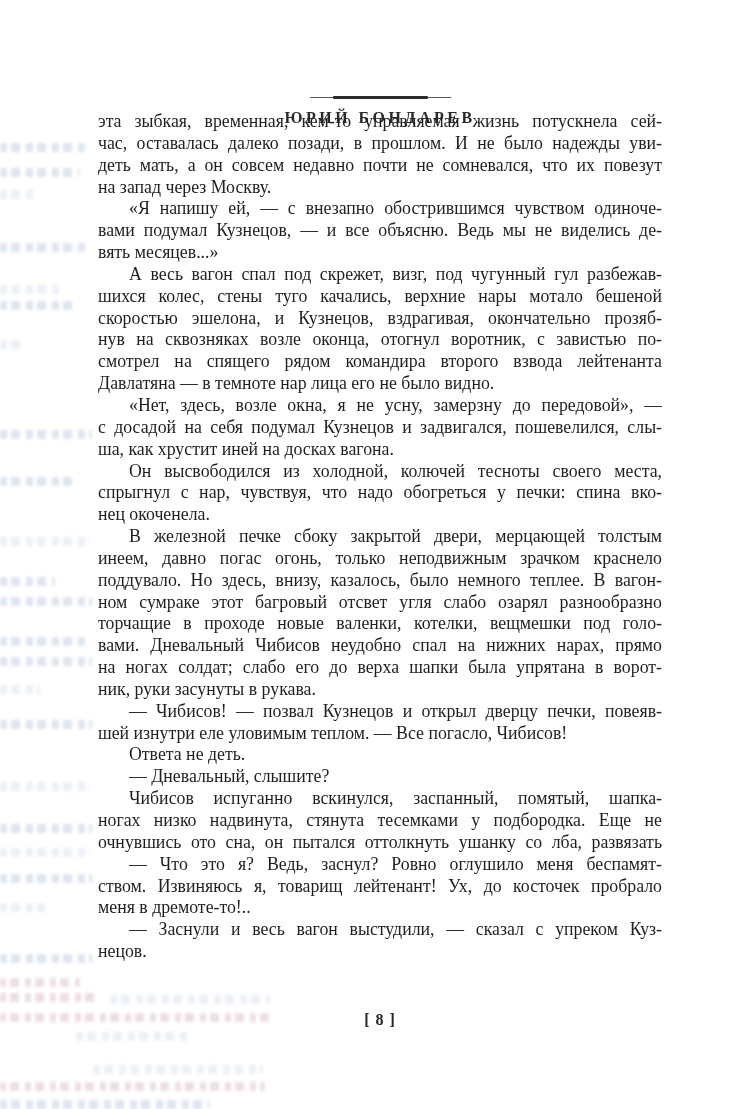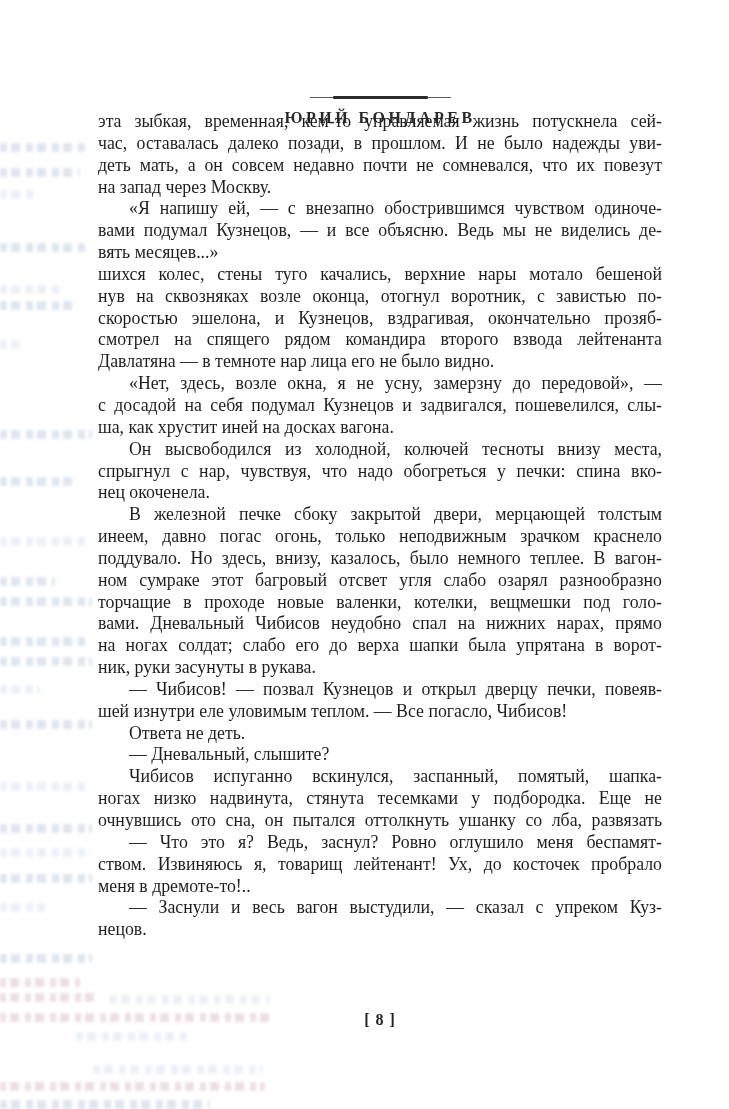--- a/index.html
+++ b/index.html
@@ -124,29 +124,30 @@
   </div>
 
   <div class="body-text">
     <div class="line">эта зыбкая, временная, кем-то управляемая жизнь потускнела сей-</div>
     <div class="line">час, оставалась далеко позади, в прошлом. И не было надежды уви-</div>
     <div class="line">деть мать, а он совсем недавно почти не сомневался, что их повезут</div>
     <div class="line end">на запад через Москву.</div>
     <div class="line first">«Я напишу ей, — с внезапно обострившимся чувством одиноче-</div>
     <div class="line">вами подумал Кузнецов, — и все объясню. Ведь мы не виделись де-</div>
     <div class="line end">вять месяцев...»</div>
+    <div class="line first">А весь вагон спал под скрежет, визг, под чугунный гул разбежав-</div>
     <div class="line">шихся колес, стены туго качались, верхние нары мотало бешеной</div>
+    <div class="line">скоростью эшелона, и Кузнецов, вздрагивая, окончательно прозяб-</div>
     <div class="line">нув на сквозняках возле оконца, отогнул воротник, с завистью по-</div>
-    <div class="line">скоростью эшелона, и Кузнецов, вздрагивая, окончательно прозяб-</div>
     <div class="line">смотрел на спящего рядом командира второго взвода лейтенанта</div>
     <div class="line end">Давлатяна — в темноте нар лица его не было видно.</div>
     <div class="line first">«Нет, здесь, возле окна, я не усну, замерзну до передовой», —</div>
     <div class="line">с досадой на себя подумал Кузнецов и задвигался, пошевелился, слы-</div>
     <div class="line end">ша, как хрустит иней на досках вагона.</div>
-    <div class="line first">Он высвободился из холодной, колючей тесноты внизу места,</div>
+    <div class="line first">Он высвободился из холодной, колючей тесноты своего места,</div>
     <div class="line">спрыгнул с нар, чувствуя, что надо обогреться у печки: спина вко-</div>
     <div class="line end">нец окоченела.</div>
     <div class="line first">В железной печке сбоку закрытой двери, мерцающей толстым</div>
     <div class="line">инеем, давно погас огонь, только неподвижным зрачком краснело</div>
     <div class="line">поддувало. Но здесь, внизу, казалось, было немного теплее. В вагон-</div>
     <div class="line">ном сумраке этот багровый отсвет угля слабо озарял разнообразно</div>
     <div class="line">торчащие в проходе новые валенки, котелки, вещмешки под голо-</div>
     <div class="line">вами. Дневальный Чибисов неудобно спал на нижних нарах, прямо</div>
     <div class="line">на ногах солдат; слабо его до верха шапки была упрятана в ворот-</div>
     <div class="line end">ник, руки засунуты в рукава.</div>

